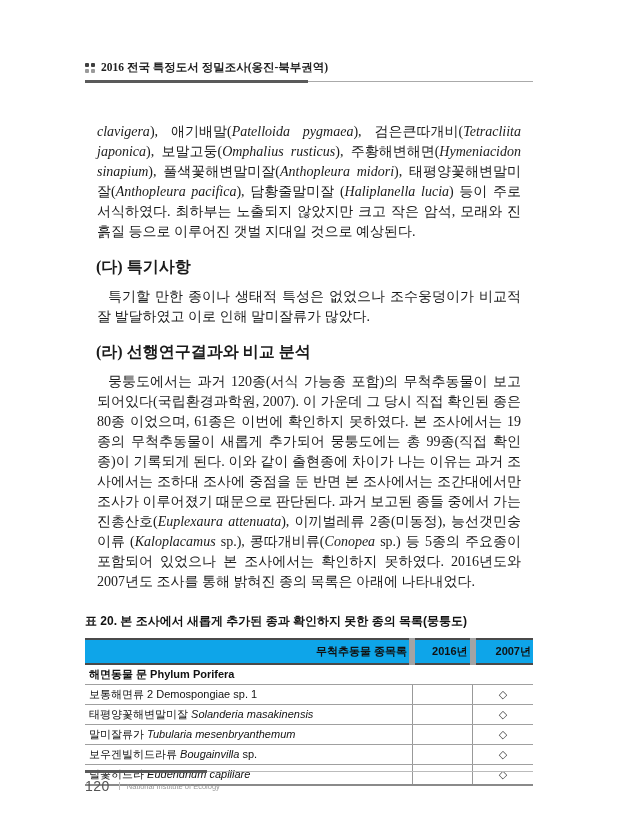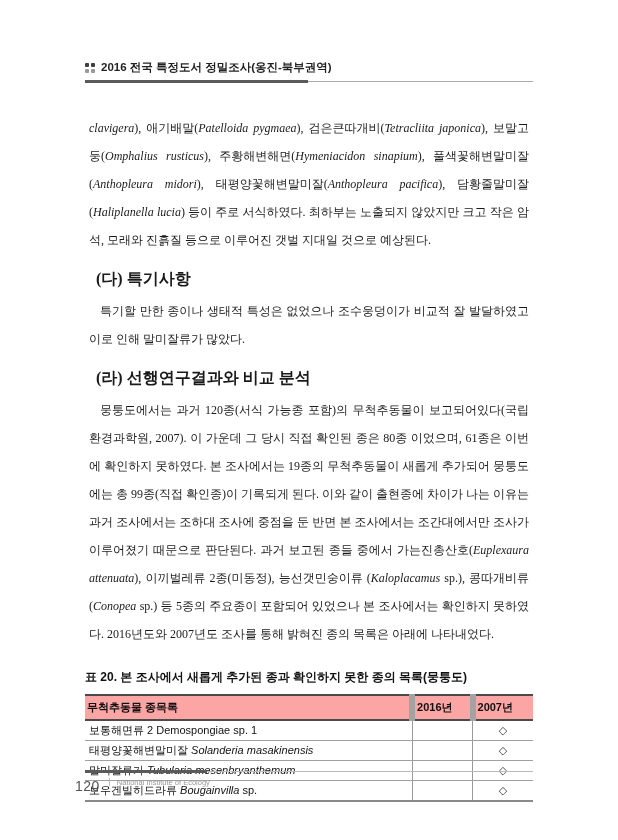--- a/index.html
+++ b/index.html
@@ -2,60 +2,60 @@
 <html><head>
 <meta charset="utf-8">
 <style>
   html,body{margin:0;padding:0;background:#ffffff;}
   body{width:618px;height:840px;position:relative;overflow:hidden;
        font-family:"Liberation Serif","DejaVu Serif",serif;color:#1a1a1a;}
 
   
   .header{position:absolute;left:85px;right:85px;top:60px;}
   .header-row{display:flex;align-items:center;gap:6px;
-              font-family:Liberation Sans, sans-serif;
+              font-family:Liberation Serif, serif;
               font-weight:bold;font-size:11.5px;color:#222;letter-spacing:0;}
   .dot-grid{display:grid;grid-template-columns:4px 4px;grid-template-rows:4px 4px;
             gap:2px;width:10px;height:10px;flex:0 0 auto;}
   .dot-grid i{display:block;width:4px;height:4px;border-radius:1px;}
   .dot-grid i.d{background:#3f3f3f;} .dot-grid i.l{background:#9a9a9a;}
   .header-rule{position:relative;height:3px;margin-top:5px;}
   .header-rule .dark{position:absolute;left:0;top:0;width:223px;height:3px;background:#5a5a5a;}
   .header-rule .light{position:absolute;left:223px;right:0;top:1px;height:1px;background:#aaaaaa;}
 
   
   .content{position:absolute;left:85px;top:110px;width:448px;}
-  .content p{margin:4px;font-size:12px;line-height:28px;text-align:justify;}
+  .content p{margin:12px;font-size:14px;line-height:20px;text-align:justify;}
   .it{font-style:italic;}
   .indent{text-indent:11px;}
   .sec-head{font-size:16px;font-weight:bold;line-height:16px;
             margin:17px 0 10px 0;text-indent:11px;}
 
   
   .tbl-caption{font-family:"Liberation Sans","DejaVu Sans",sans-serif;
                font-size:12px;font-weight:bold;color:#111;
                margin:21px 0 8px 0;}
   table.species{width:100%;border-collapse:collapse;
                 font-family:"Liberation Sans","DejaVu Sans",sans-serif;
                 font-size:11px;color:#111;}
-  table.species th{background:#fca5a5;font-weight:bold;
+  table.species th{background:#0ea5e9;font-weight:bold;
                    border-top:2px solid #4a4a4a;border-bottom:2px solid #4a4a4a;
-                   padding:4px 2px;text-align:left;}
+                   padding:4px 2px;text-align:right;}
   table.species th + th{border-left:6px solid #a3a3a3;}
   table.species td{border-bottom:1px solid #a0a0a0;padding:2px 4px;height:13px;}
   td.section-cell{font-weight:bold;padding-left:2px;}
   td.name-cell{padding-left:2px;}
   td.mark-cell{border-left:1px solid #999;text-align:center;font-size:11px;color:#333;}
   table.species tr:last-child td{border-bottom:2px solid #8a8a8a;}
 
   
   .footer-rule{position:absolute;left:85px;right:85px;top:770px;height:3px;}
   .footer-rule .dark{position:absolute;left:0;top:0;width:122px;height:3px;background:#5a5a5a;}
   .footer-rule .light{position:absolute;left:122px;right:0;top:1px;height:1px;background:#bbbbbb;}
-  .footer-row{position:absolute;left:75px;top:778px;display:flex;
+  .footer-row{position:absolute;left:85px;top:778px;display:flex;align-items:center;
               font-family:"Liberation Sans","DejaVu Sans",sans-serif;}
   .page-num{font-size:14px;color:#555;letter-spacing:0.5px;}
   .footer-sep{width:1px;height:8px;background:#bbb;margin:0 7px 0 9px;}
   .org{font-size:7.5px;color:#999;}
 </style>
 </head>
 <body>
 
 <div class="header">
   <div class="header-row">
@@ -92,39 +92,47 @@
       </colgroup>
     <thead>
       <tr>
         <th>무척추동물 종목록</th>
         <th>2016년</th>
         <th>2007년</th>
       </tr>
     </thead>
     <tbody>
         <tr>
+          <td colspan="3" class="section-cell">해면동물 문 Phylum Porifera</td>
+        </tr>
+        <tr>
           <td class="name-cell"><span>보통해면류 2 </span><span>Demospongiae sp. 1</span></td>
           <td class="mark-cell"></td>
           <td class="mark-cell">◇</td>
         </tr>
         <tr>
           <td class="name-cell"><span>태평양꽃해변말미잘 </span><span class="it">Solanderia masakinensis</span></td>
           <td class="mark-cell"></td>
           <td class="mark-cell">◇</td>
         </tr>
         <tr>
           <td class="name-cell"><span>말미잘류가 </span><span class="it">Tubularia mesenbryanthemum</span></td>
           <td class="mark-cell"></td>
           <td class="mark-cell">◇</td>
         </tr>
         <tr>
           <td class="name-cell"><span>보우겐빌히드라류 </span><span class="it">Bougainvilla</span><span> sp.</span></td>
           <td class="mark-cell"></td>
           <td class="mark-cell">◇</td>
         </tr>
+        <tr>
+          <td class="name-cell"><span>털꽃히드라 </span><span class="it">Eudendrium capillare</span></td>
+          <td class="mark-cell"></td>
+          <td class="mark-cell">◇</td>
+        </tr>
       </tbody>
   </table>
 </div>
 
 <div class="footer-rule">
   <span class="dark"></span>
     <span class="light"></span>
 </div>
 <div class="footer-row">
   <span class="page-num">120</span>

